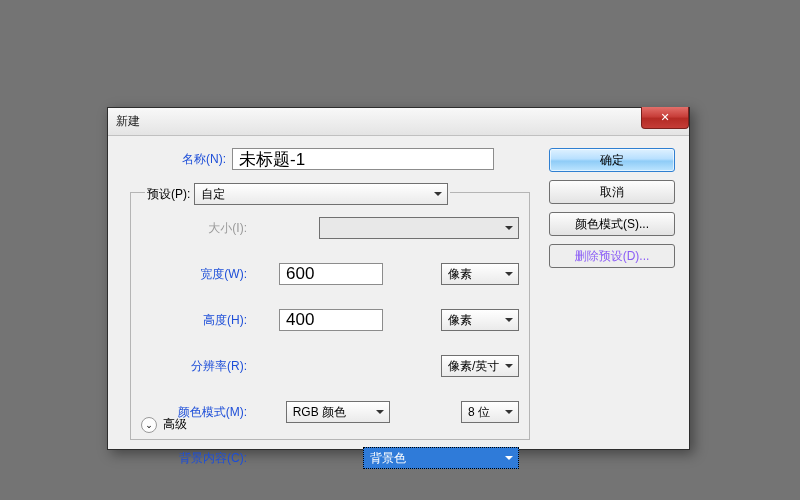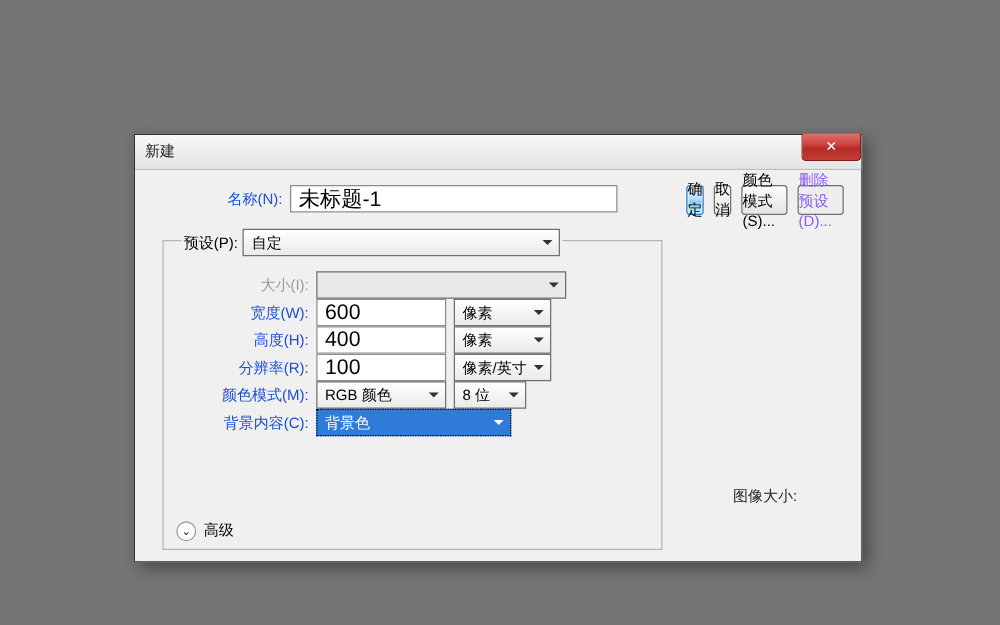--- a/index.html
+++ b/index.html
@@ -104,21 +104,22 @@
     top: -10px; left: 14px;
     background: #f0f0f0;
     padding: 0 2px;
     display: flex;
     align-items: center;
   }
   .legend .lbl { padding-right: 4px; }
   .inner-row {
     display: flex;
     align-items: center;
-    margin-bottom: 0;
+    margin-bottom: 24px;
+    justify-content: space-between;
   }
   .inner-row .label { width: 112px; }
   .advanced {
     display: flex; align-items: center;
     position: absolute;
     bottom: 6px; left: 10px;
     cursor: pointer;
   }
   .chev {
     width: 16px; height: 16px;
@@ -127,20 +128,21 @@
     background: #fdfdfd;
     display: inline-flex; align-items: center; justify-content: center;
     margin-right: 6px;
     font-size: 9px;
   }
   .side {
     position: absolute;
     right: 14px; top: 12px;
     width: 126px;
     display: flex;
+    flex-direction: column;
     gap: 8px;
   }
   .btn {
     height: 24px;
     border: 1px solid #707070;
     background: linear-gradient(#fdfdfd,#e3e3e3);
     border-radius: 3px;
     font-size: 12px;
     cursor: pointer;
     display: flex; align-items: center; justify-content: center;
@@ -206,21 +208,20 @@
         <div class="label">高度(H):</div>
         <input class="input-text" style="width: 104px;" value="400">
         <div style="width:6px"></div>
         <div class="select" style="width:78px">
           <span>像素</span>
         </div>
       </div>
 
       <div class="inner-row">
         <div class="label">分辨率(R):</div>
-        <input class="input-text" style="width: 104px;" value="100">
         <div style="width:6px"></div>
         <div class="select" style="width:78px">
           <span>像素/英寸</span>
         </div>
       </div>
 
       <div class="inner-row">
         <div class="label">颜色模式(M):</div>
         <div class="select" style="width:104px">
           <span>RGB 颜色</span>
@@ -253,17 +254,16 @@
       </div>
       <div class="btn">
         <span>颜色模式(S)...</span>
       </div>
       <div class="btn disabled">
         <span>删除预设(D)...</span>
       </div>
     </div>
 
     <div class="size-info">
-      <div>图像大小:</div>
     </div>
 
   </div>
 </div>
 
 </body></html>

